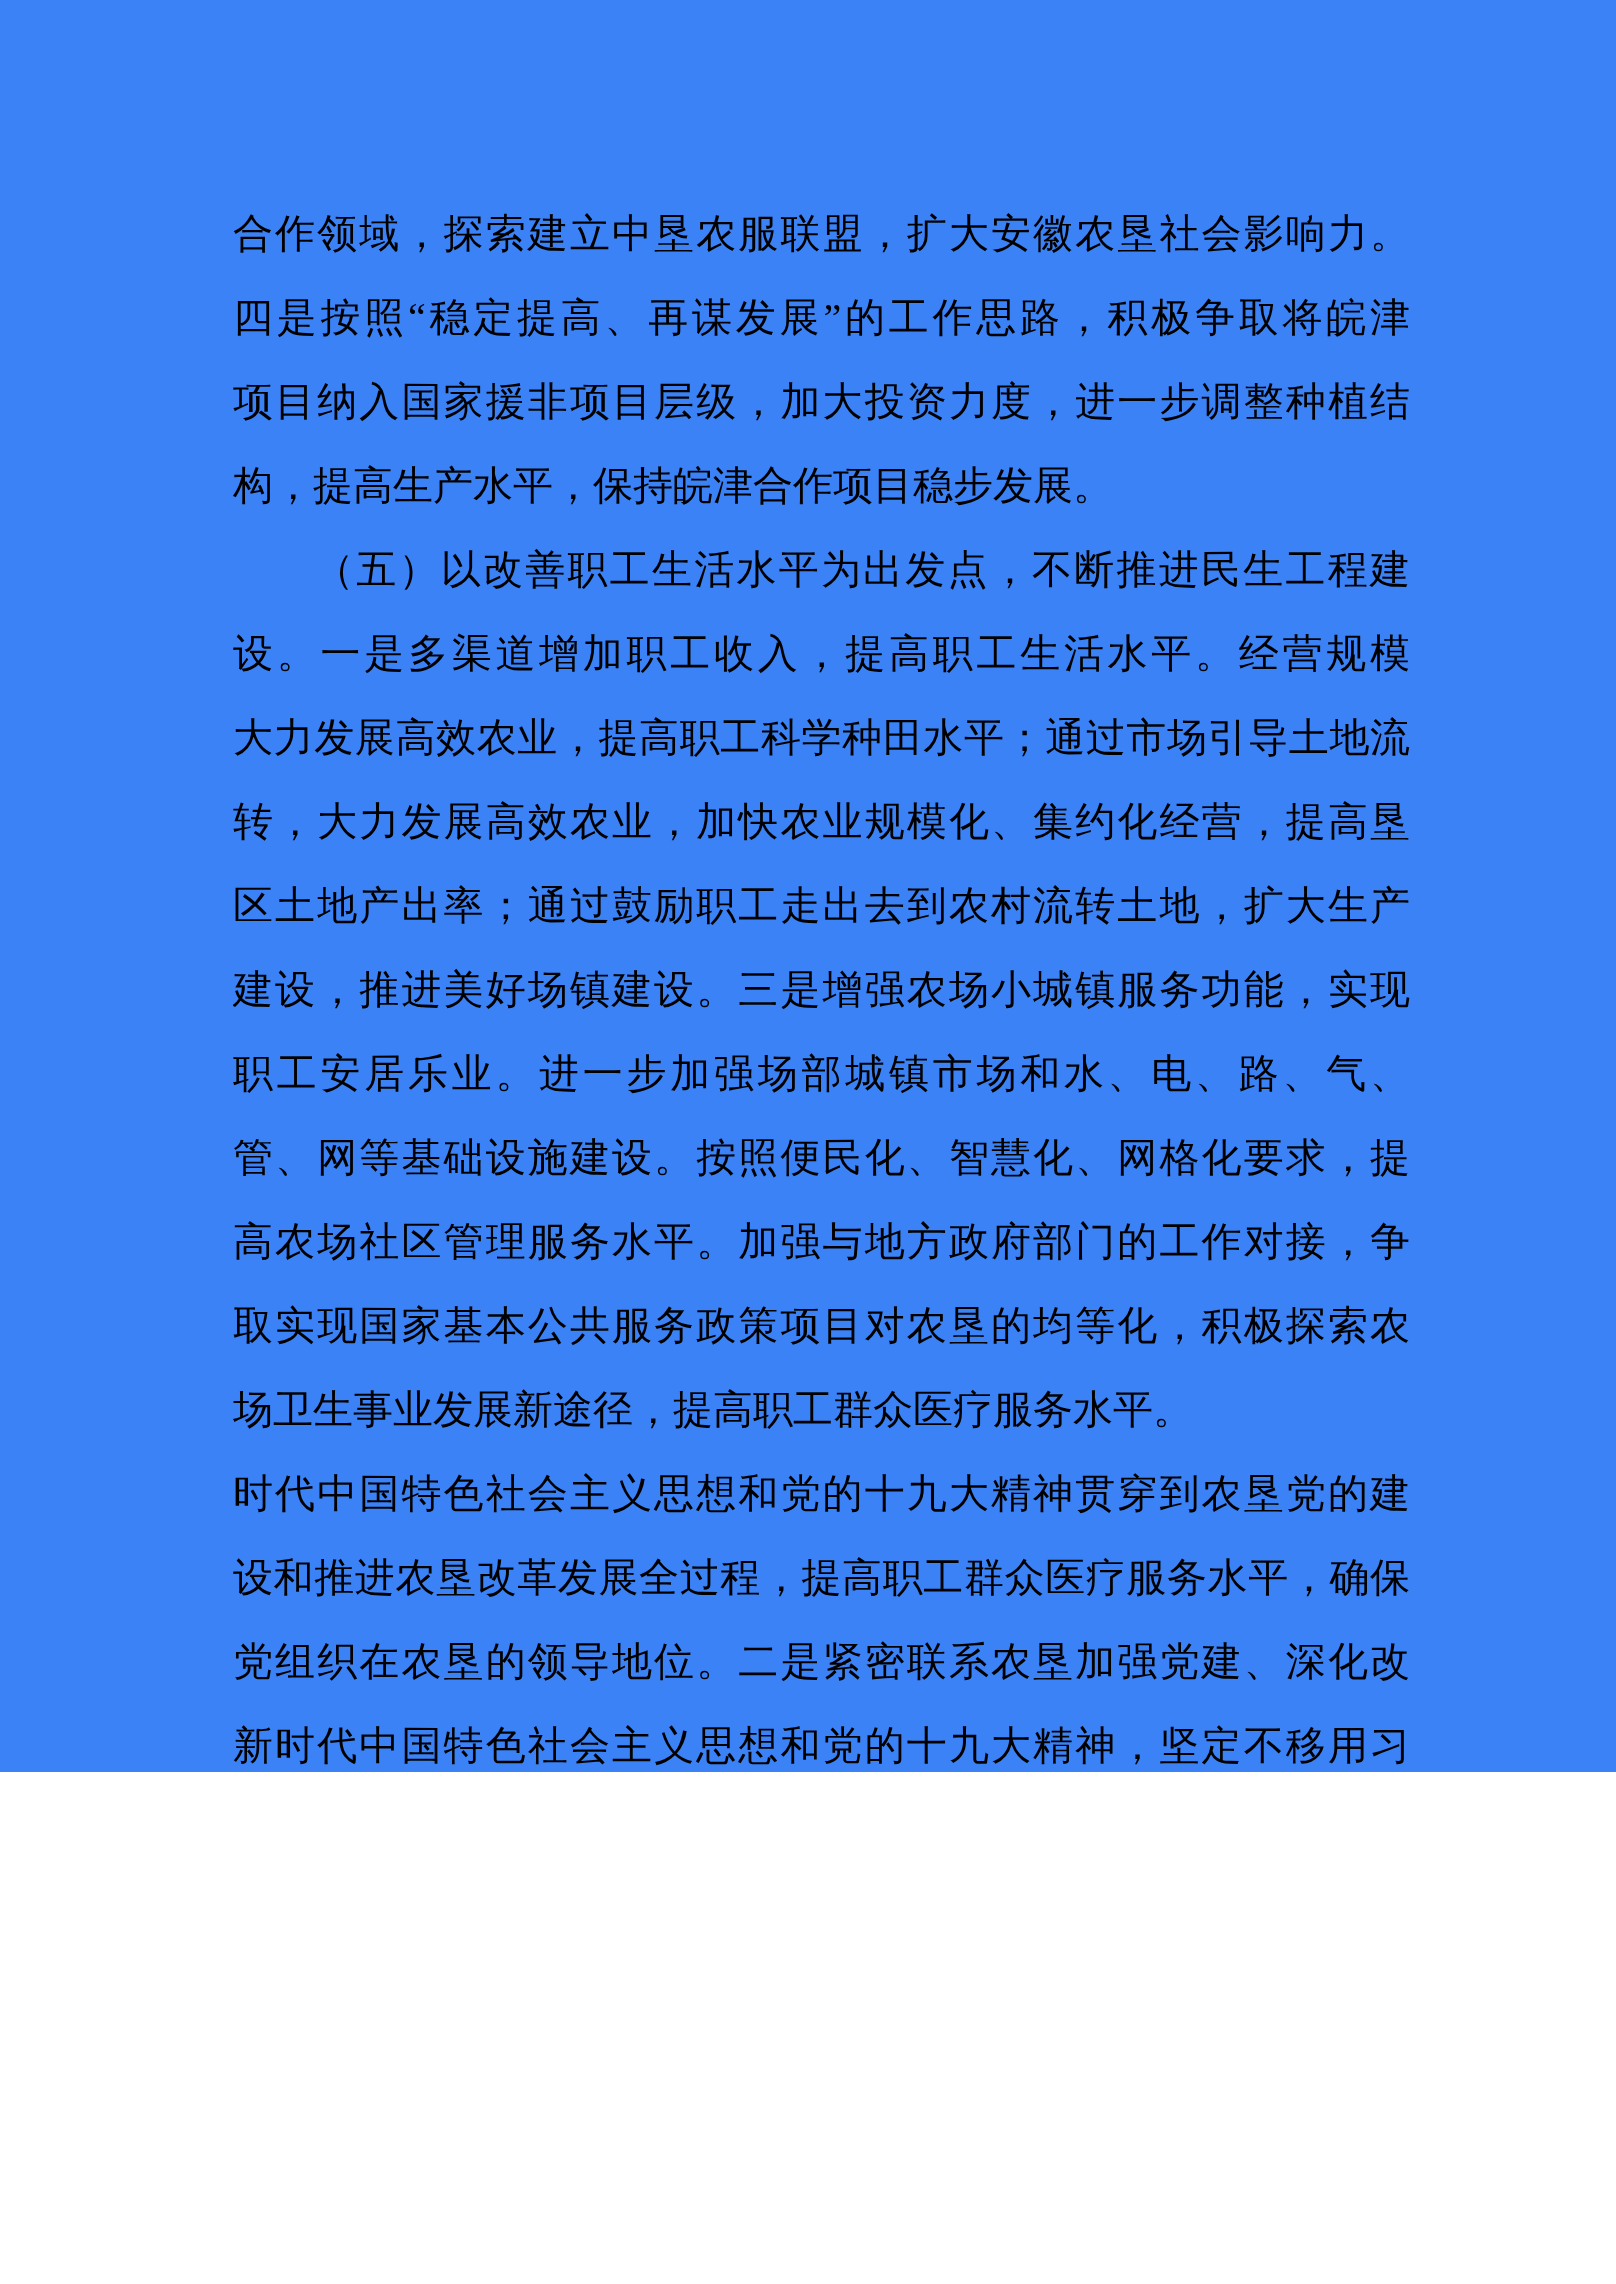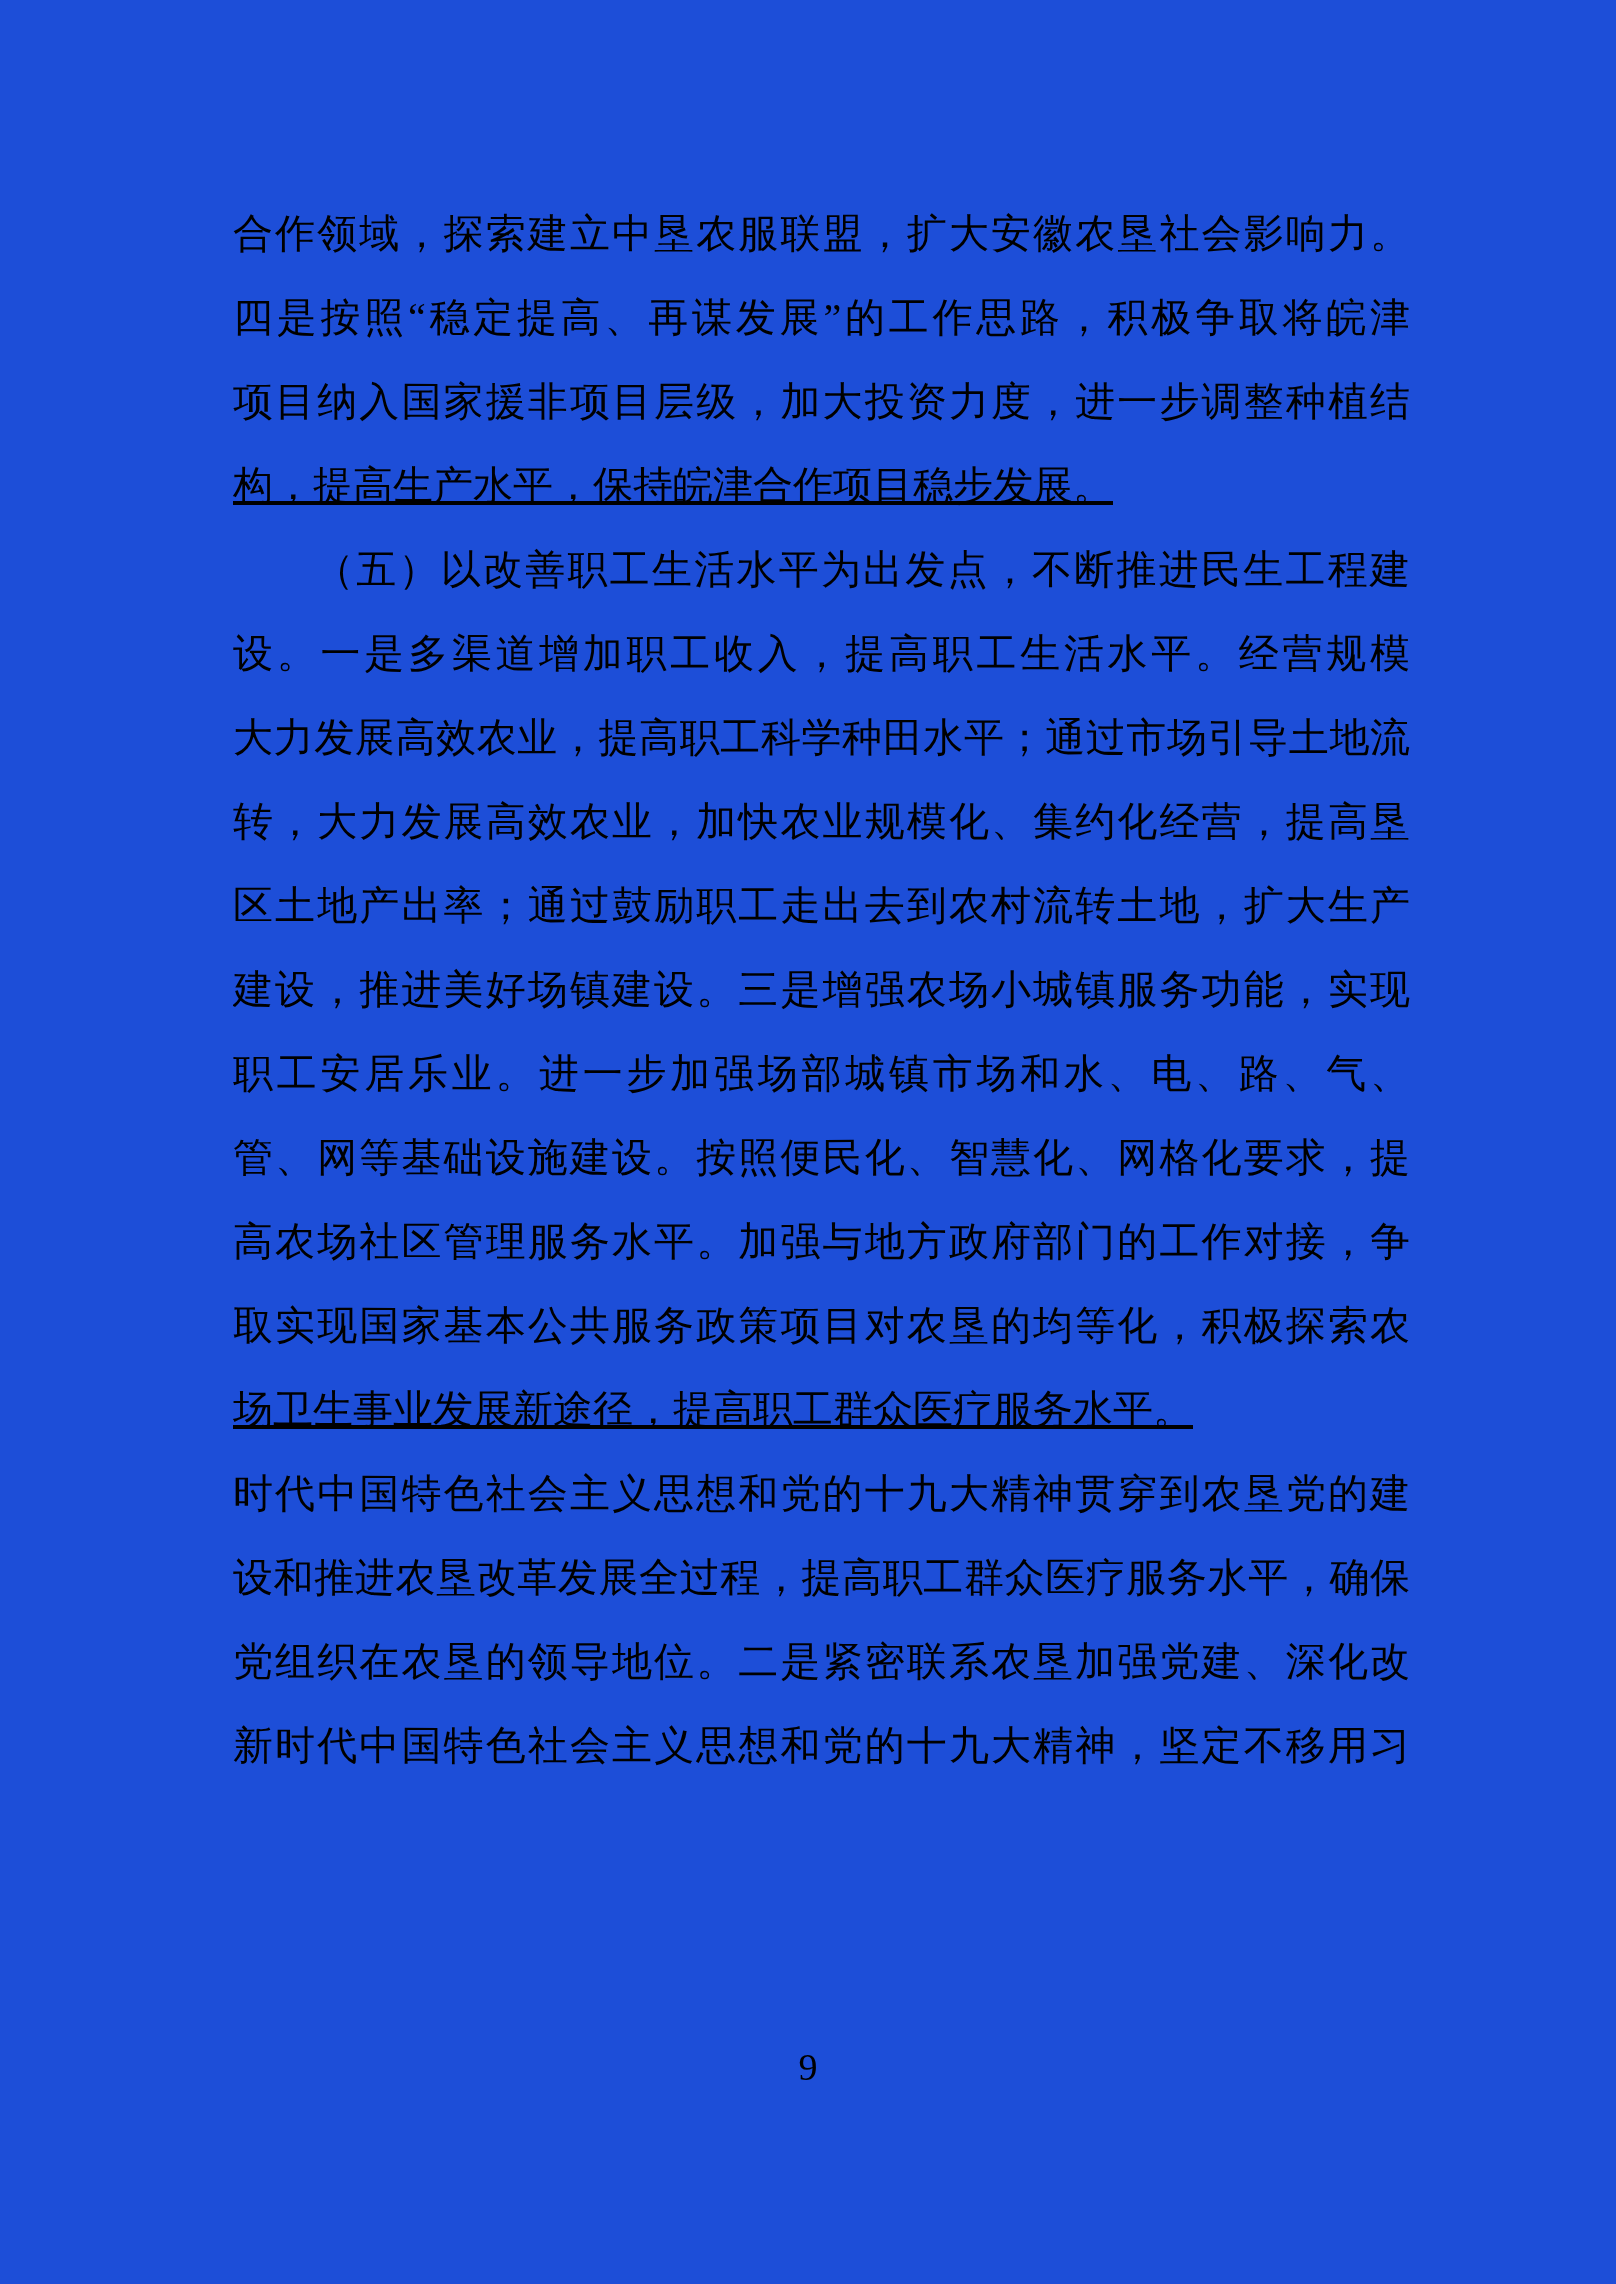--- a/index.html
+++ b/index.html
@@ -3,22 +3,22 @@
 <meta charset="utf-8">
 <style>
   html, body {
     margin: 0;
     padding: 0;
     background: #ffffff;
   }
   .page {
     position: relative;
     width: 1616px;
-    height: 2284px;
-    background: #1d4ed8;
+    height: 1772px;
+    background: #3b82f6;
     color: #000000;
     font-family: "Liberation Serif", "DejaVu Serif", serif;
     overflow: hidden;
   }
   .text-block {
     position: absolute;
     left: 233px;
     top: 192px;
     width: 1177px;
   }
@@ -33,21 +33,20 @@
     text-align-last: justify;
     text-justify: inter-character;
     overflow: hidden;
   }
   .line.indent {
     padding-left: 81px;
   }
   .line.end {
     text-align: left;
     text-align-last: left;
-    text-decoration: underline;
   }
   .page-number {
     position: absolute;
     top: 2038px;
     left: 0;
     width: 100%;
     height: 59px;
     line-height: 59px;
     text-align: center;
     font-size: 38px;

